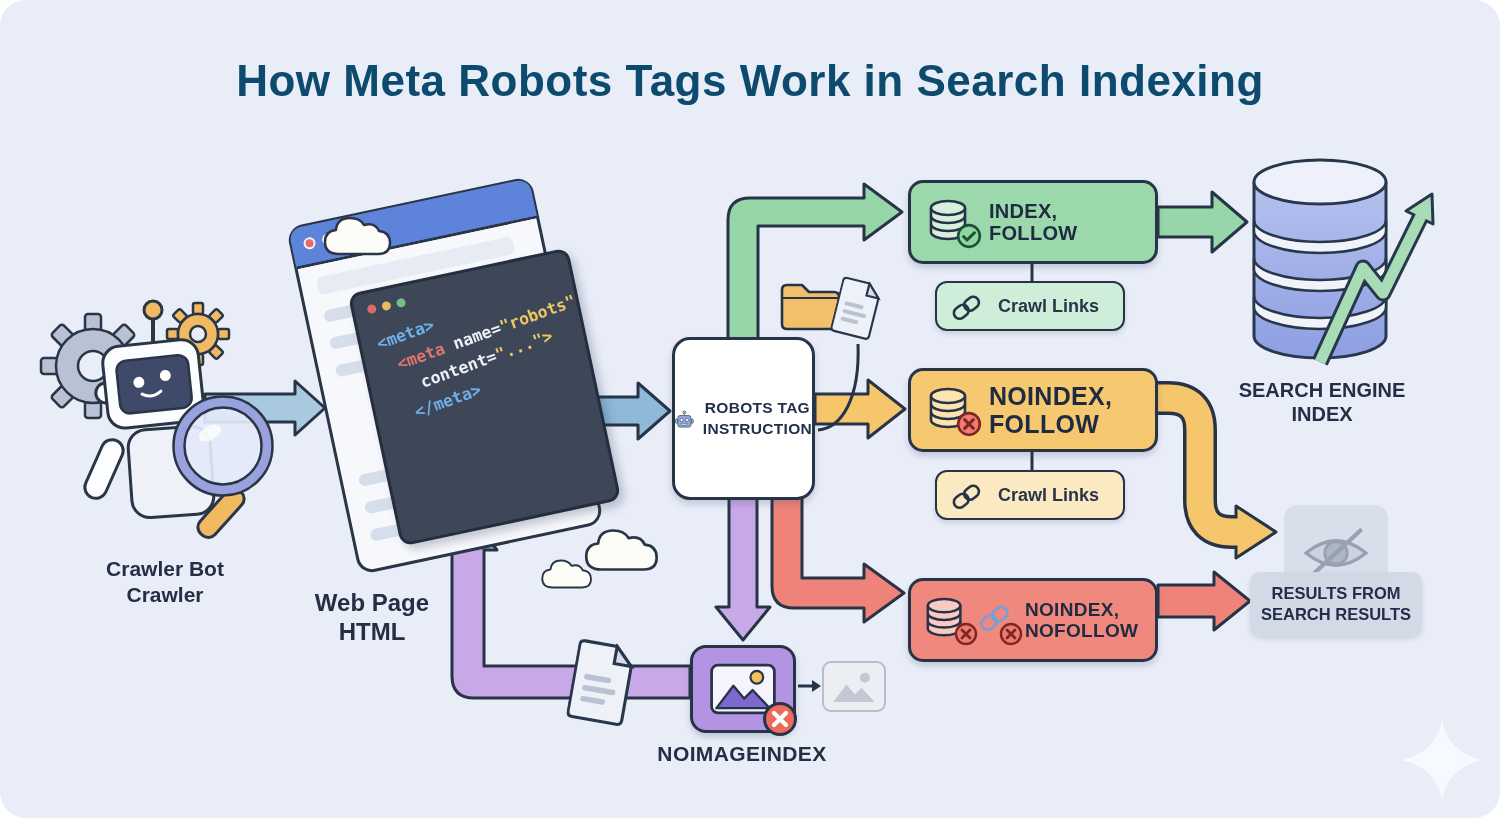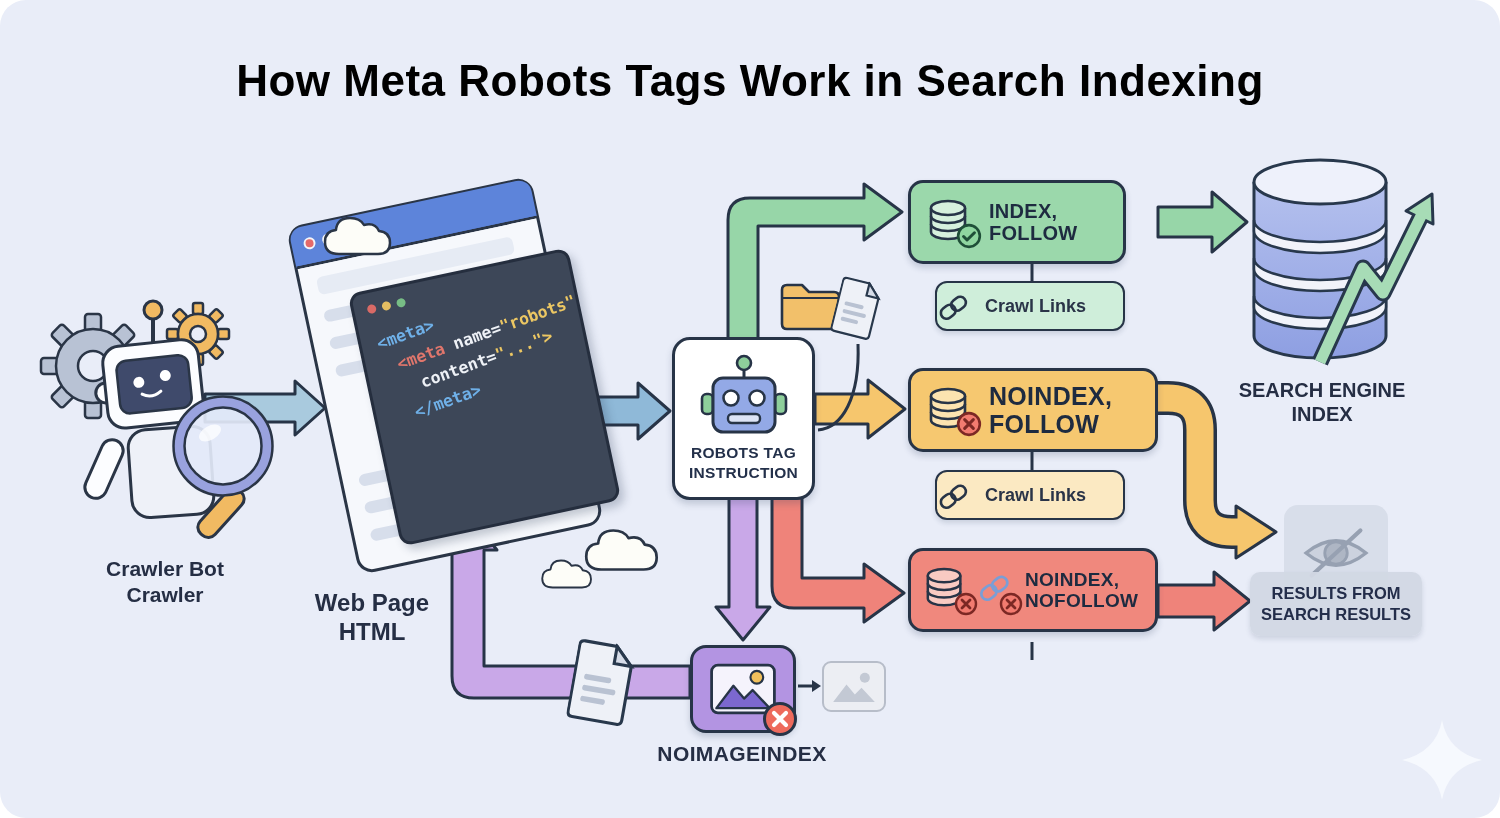--- a/index.html
+++ b/index.html
@@ -7,43 +7,43 @@
     position:relative;width:1500px;height:818px;margin:0 auto;
     background:#e9edf8;border-radius:26px;overflow:hidden;
     font-family:"Liberation Sans", sans-serif;
   }
   svg{display:block;}
   .layer{position:absolute;left:0;top:0;}
   .z1{z-index:1;} .z2{z-index:2;}
 
   .title{
     position:absolute;top:56px;left:0;width:1500px;text-align:center;
-    font-size:44px;font-weight:700;color:#000000;letter-spacing:.5px;z-index:3;
+    font-size:44px;font-weight:700;color:#0c4a6e;letter-spacing:.5px;z-index:3;
   }
   .lbl{position:absolute;font-weight:700;color:#252e44;text-align:center;line-height:1.22;z-index:3;}
 
   .card{
     position:absolute;box-sizing:border-box;display:flex;align-items:center;gap:15px;
     border:3px solid #273447;border-radius:15px;z-index:3;
     box-shadow:0 4px 6px rgba(45,62,95,.20);padding:0 10px 0 15px;
   }
   .clabel{font-size:20px;font-weight:700;color:#1e2b40;letter-spacing:.3px;line-height:1.12;}
   .sub{
     position:absolute;box-sizing:border-box;display:flex;align-items:center;gap:12px;
     border:2.5px solid #273447;border-radius:12px;z-index:3;
-    box-shadow:0 3px 5px rgba(45,62,95,.16);padding:0 0;
+    box-shadow:0 3px 5px rgba(45,62,95,.16);padding:0 13px;
   }
   .slabel{font-size:18px;font-weight:700;color:#2a3448;}
   .icon-wrap{position:relative;flex:0 0 auto;width:48px;height:46px;}
   .badge{position:absolute;right:-8px;bottom:-4px;}
 
   .robots-card{
     position:absolute;left:672px;top:337px;width:143px;height:163px;box-sizing:border-box;
     background:#ffffff;border:3px solid #273447;border-radius:18px;z-index:3;
-    display:flex;flex-direction:column;align-items:center;justify-content:center;gap:9px;
+    display:flex;align-items:center;justify-content:center;gap:9px;
     box-shadow:0 4px 7px rgba(45,62,95,.22);
   }
   .robots-card .rlabel{font-size:15.5px;font-weight:700;color:#23304a;text-align:center;line-height:1.3;letter-spacing:.3px;}
 
   .browser{
     position:absolute;left:320px;top:198px;width:250px;height:355px;box-sizing:border-box;
     background:#f6f8fc;border:3px solid #2a3546;border-radius:16px;z-index:2;
     transform:rotate(-12deg);
   }
   .browser .bar{position:absolute;left:-1px;top:-1px;right:-1px;height:38px;background:#5d84da;
@@ -334,21 +334,21 @@
       <circle cx="31" cy="44" r="7.5" fill="#ffffff" stroke="#273447" stroke-width="2.6"></circle>
       <circle cx="57" cy="44" r="7.5" fill="#ffffff" stroke="#273447" stroke-width="2.6"></circle>
       <rect x="28" y="60" width="32" height="9" rx="4" fill="#dde4f6" stroke="#273447" stroke-width="2.4"></rect>
     </svg>
     <div class="rlabel">
       <div>ROBOTS TAG</div>
       <div>INSTRUCTION</div>
     </div>
   </div>
 
-  <div class="card" style="left:908px;top:180px;width:218px;height:84px;background:#9bd8ab;">
+  <div class="card" style="left:908px;top:180px;width:250px;height:84px;background:#9bd8ab;">
     <span class="icon-wrap">
       <svg width="48" height="46">
           <use href="#sym-db" fill="#d6f0dd"></use>
         </svg>
       <svg class="badge" width="26" height="26" viewBox="0 0 24 24">
         <circle cx="12" cy="12" r="10" fill="#8fd6a0" stroke="#1f4f38" stroke-width="2.4"></circle>
         <path d="M7,12.5 l3.2,3.2 L17,9" fill="none" stroke="#1f4f38" stroke-width="2.8" stroke-linecap="round" stroke-linejoin="round"></path>
       </svg>
     </span>
     <span class="clabel">INDEX, FOLLOW</span>
@@ -374,21 +374,21 @@
     <span class="clabel" style="font-size:25px;">NOINDEX, FOLLOW</span>
   </div>
 
   <div class="sub" style="left:935px;top:470px;width:190px;height:50px;background:#fbe9c2;">
     <svg width="36" height="33" style="color:#273447">
         <use href="#sym-chain" width="36" height="33"></use>
       </svg>
     <span class="slabel">Crawl Links</span>
   </div>
 
-  <div class="card" style="left:908px;top:548px;width:250px;height:84px;background:#f0887d;gap:8px;padding-left:12px;">
+  <div class="card" style="left:908px;top:578px;width:250px;height:84px;background:#f0887d;gap:8px;padding-left:12px;">
     <span class="icon-wrap" style="width:46px;">
       <svg width="46" height="44">
           <use href="#sym-db" width="46" height="44" fill="#f9cac2"></use>
         </svg>
       <svg class="badge" style="right:-9px;bottom:-3px;" width="24" height="24" viewBox="0 0 24 24">
         <circle cx="12" cy="12" r="10" fill="#f27b70" stroke="#7c2824" stroke-width="2.4"></circle>
         <path d="M8,8 L16,16 M16,8 L8,16" stroke="#7c2824" stroke-width="2.8" stroke-linecap="round"></path>
       </svg>
     </span>
     <span class="icon-wrap" style="width:40px;height:40px;">

